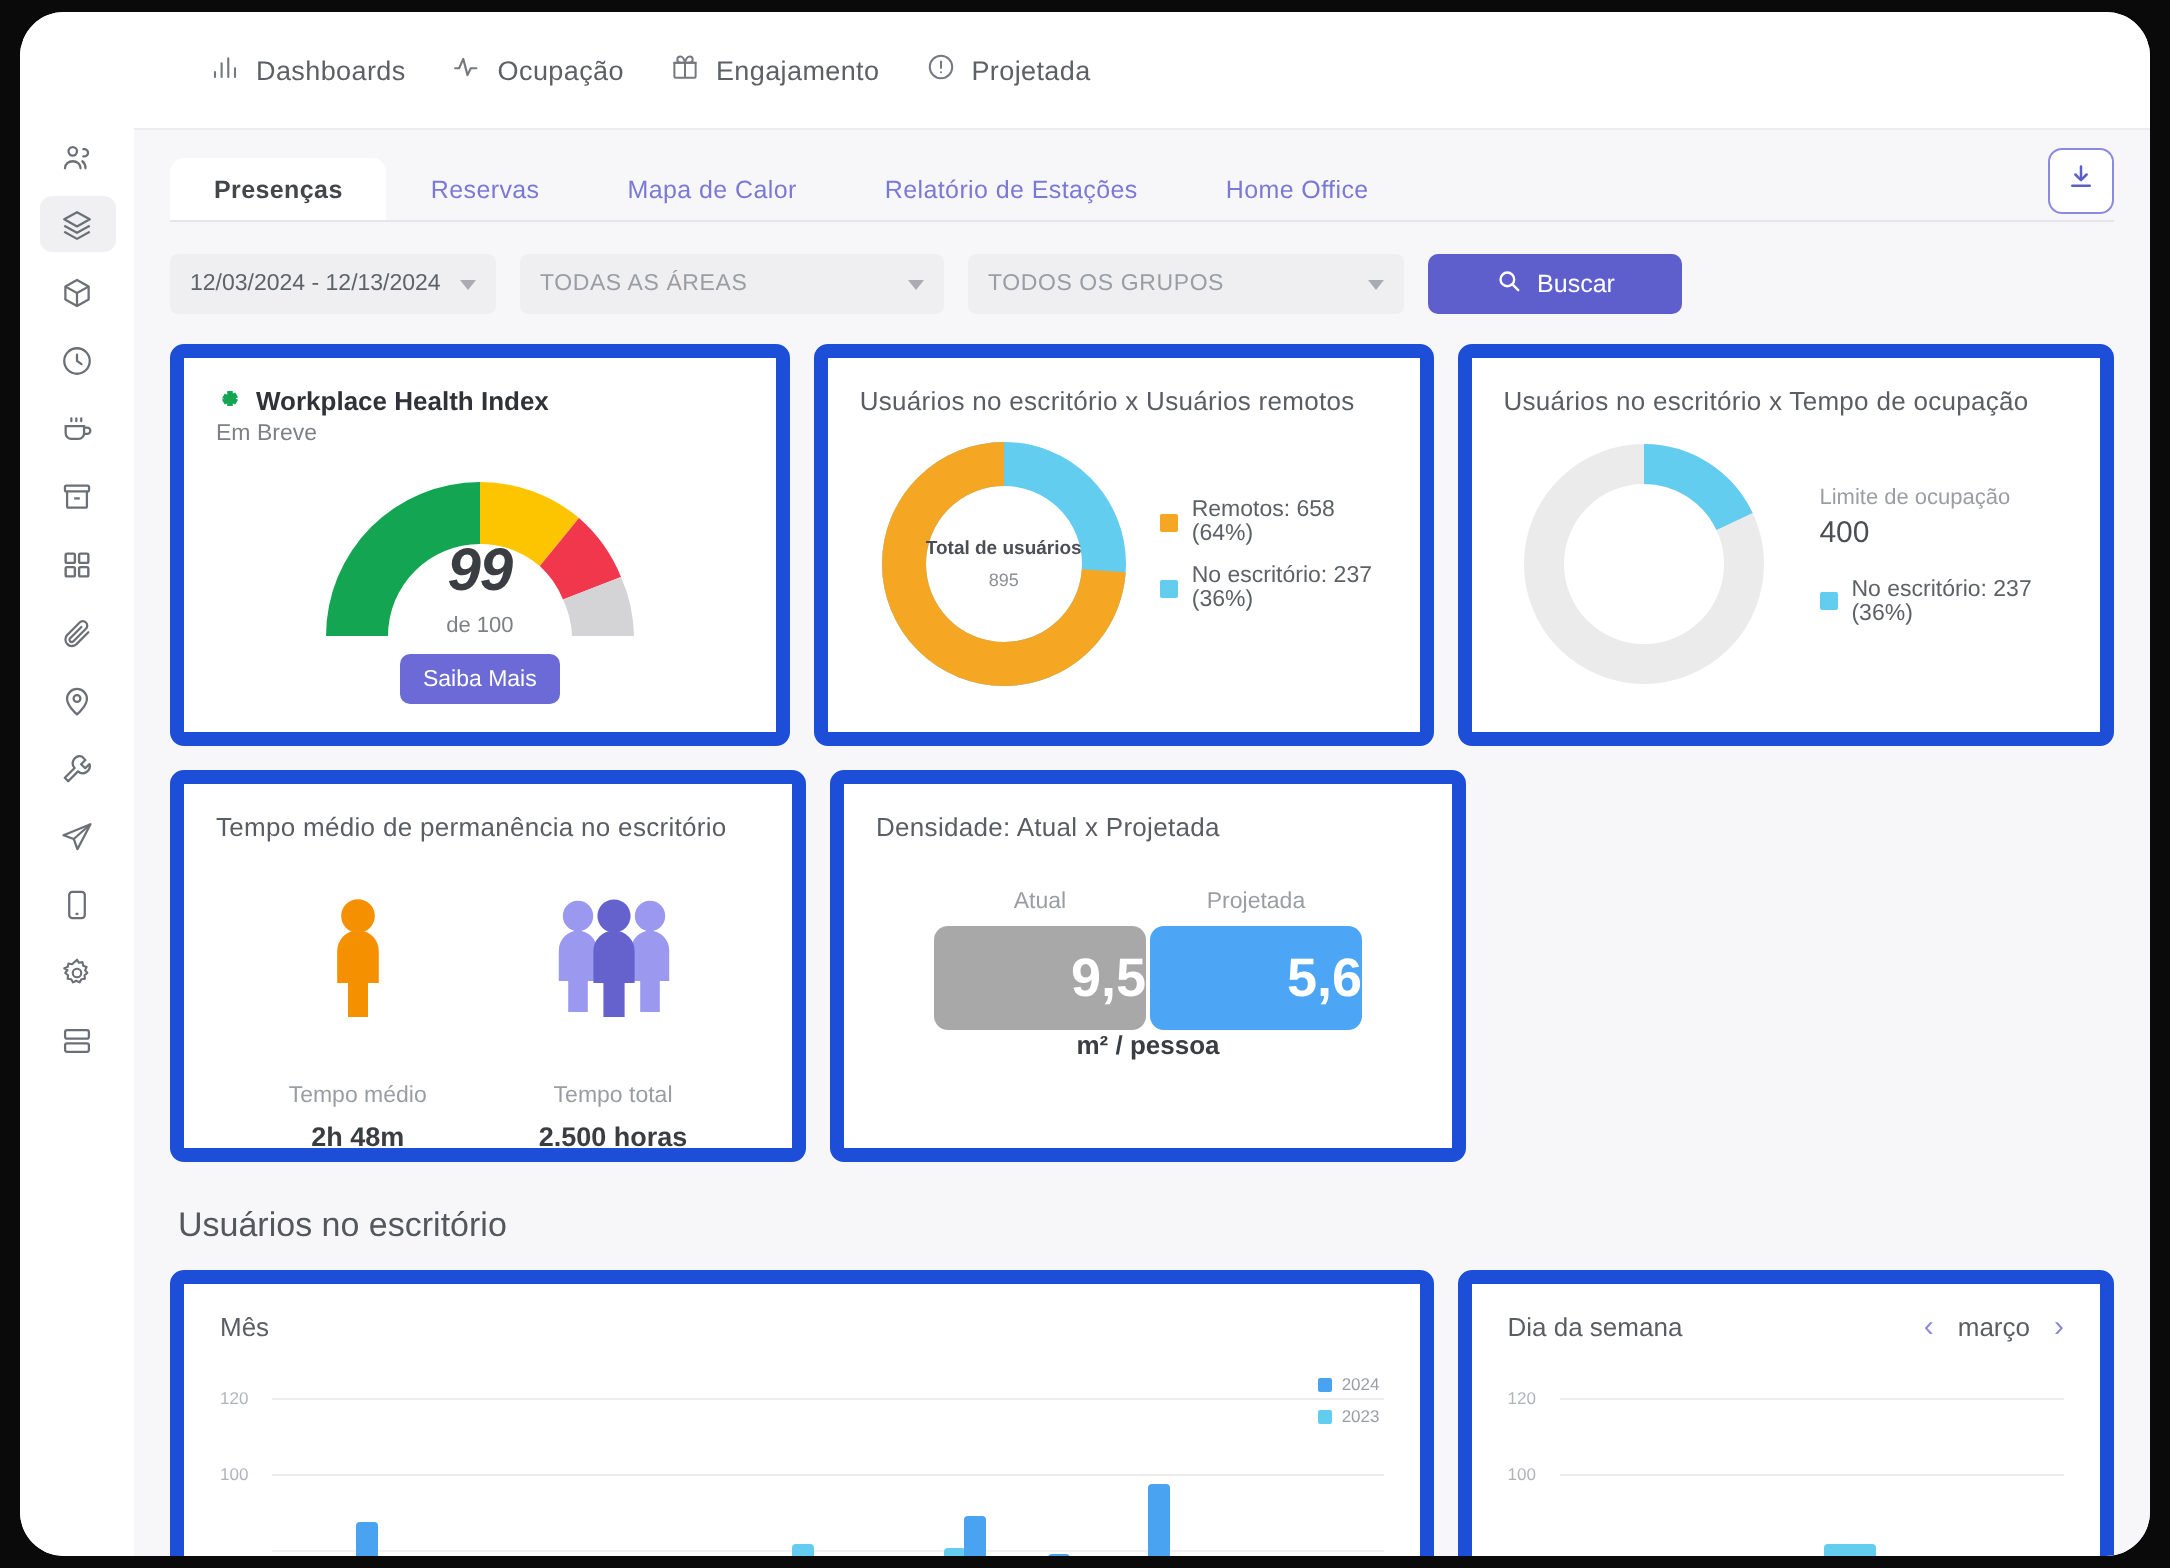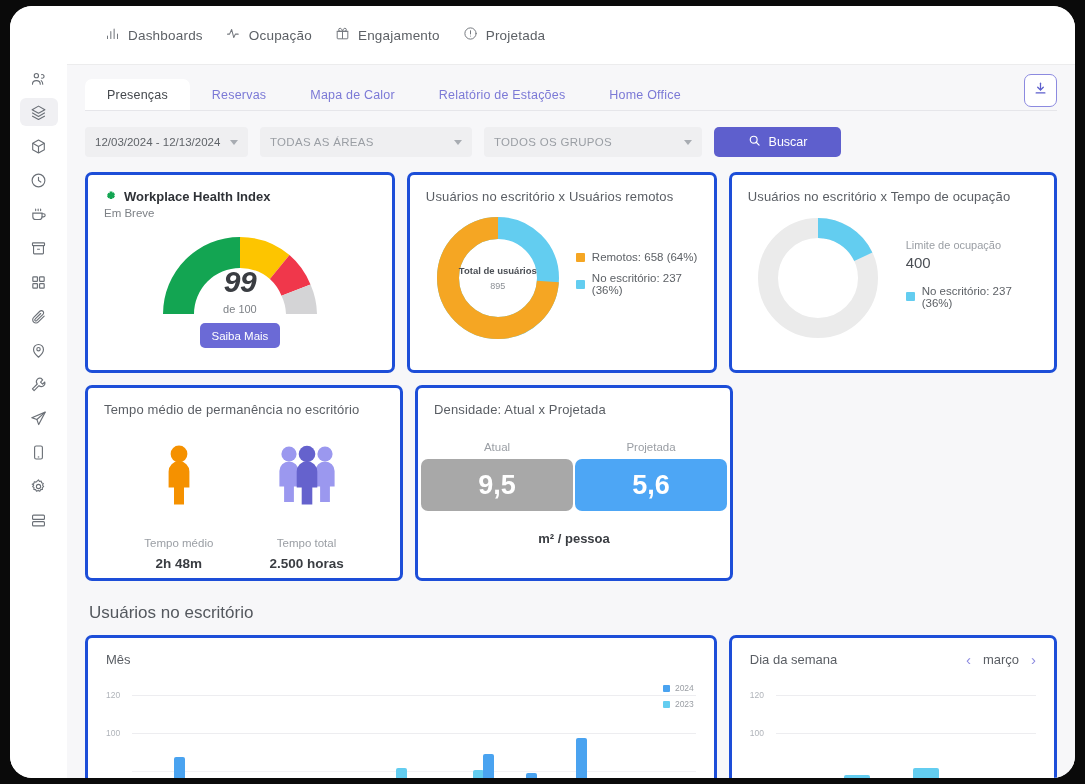--- a/index.html
+++ b/index.html
@@ -67,21 +67,21 @@
   
   #tabsrow { display: flex; align-items: flex-end; position: relative; height: 32px; }
   #tabs { display: flex; align-items: stretch; height: 32px; }
   .tab {
     padding: 0 22px;
     display: flex; align-items: center;
     font-size: 12.5px; color: #7b79d6;
     border-radius: 7px 7px 0 0;
     letter-spacing: .2px;
   }
-  .tab.active { background: #fff; color: #43474c; font-weight: 400; }
+  .tab.active { background: #fff; color: #43474c; font-weight: 700; }
   #tabs-underline {
     position: absolute; left: 0; right: 0; bottom: 0; height: 1px; background: #e6e6ea;
   }
   #dlbtn {
     position: absolute; right: 0; bottom: 4px;
     width: 33px; height: 33px; border-radius: 7px;
     border: 1.4px solid #8c8ae0; background: #fff;
     display: flex; align-items: center; justify-content: center;
     color: #5c5ecc;
   }
@@ -107,21 +107,21 @@
   #searchbtn {
     width: 127px; height: 30px; background: #5e5fcd; border-radius: 5px;
     display: flex; align-items: center; justify-content: center; gap: 8px;
     color: #fff; font-size: 12.5px;
   }
   #searchbtn svg { width: 13px; height: 13px; }
 
   
   #grid1 { display: flex; gap: 12px; margin-top: 15px; }
   .card {
-    background: #fff; border: 3px solid #1d4ed8; border-radius: 7px;
+    background: #fff; border: 7px solid #1d4ed8; border-radius: 7px;
   }
   .card-title {
     font-size: 13px; color: #5a5e64; letter-spacing: .15px;
   }
   #cardA { width: 318px; height: 201px; padding: 14px 16px; }
   #cardB { width: 318px; height: 201px; padding: 14px 16px; }
   #cardC { width: 337px; height: 201px; padding: 14px 16px; }
 
   
   #whi-head { display: flex; align-items: center; gap: 6px; }
@@ -168,25 +168,25 @@
 
   #people-row { display: flex; justify-content: center; gap: 56px; margin-top: 28px; }
   .person-col { text-align: center; }
   .person-col .caption { font-size: 11.5px; color: #9a9ea4; margin-top: 26px; }
   .person-col .value { font-size: 13.5px; font-weight: bold; color: #3a3d42; margin-top: 7px; }
 
   #dens-row { display: flex; justify-content: center; gap: 2px; margin-top: 24px; }
   .dens-col { text-align: center; }
   .dens-lbl { font-size: 11.5px; color: #9a9ea4; margin-bottom: 6px; }
   .dens-box {
-    width: 152px; height: 52px; border-radius: 7px;
-    display: flex; align-items: center; justify-content: center;
+    width: 106px; height: 52px; border-radius: 7px;
+    display: flex; align-items: center; justify-content: flex-end;
     color: #fff; font-size: 27px; font-weight: bold;
   }
-  #dens-unit { text-align: center; font-size: 13px; font-weight: bold; color: #3a3d42; margin-top: 20px; }
+  #dens-unit { text-align: center; font-size: 13px; font-weight: bold; color: #3a3d42; }
 
   
   #sectitle { font-size: 17px; color: #54585e; margin: 22px 0 12px 4px; }
 
   
   #grid3 { display: flex; gap: 12px; }
   #cardF { width: 650px; height: 200px; padding: 14px 18px; overflow: hidden; }
   #cardG { width: 337px; height: 200px; padding: 14px 18px; overflow: hidden; }
   .chart-head { display: flex; align-items: center; }
   .chart-head .t { font-size: 13px; color: #5a5e64; }

